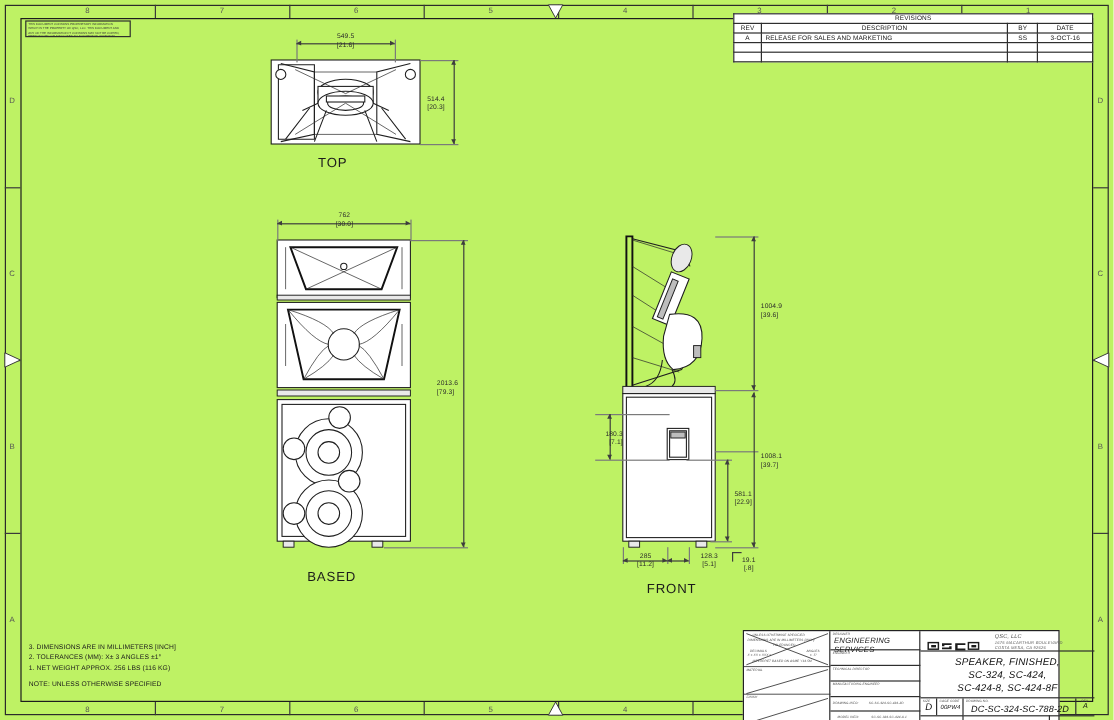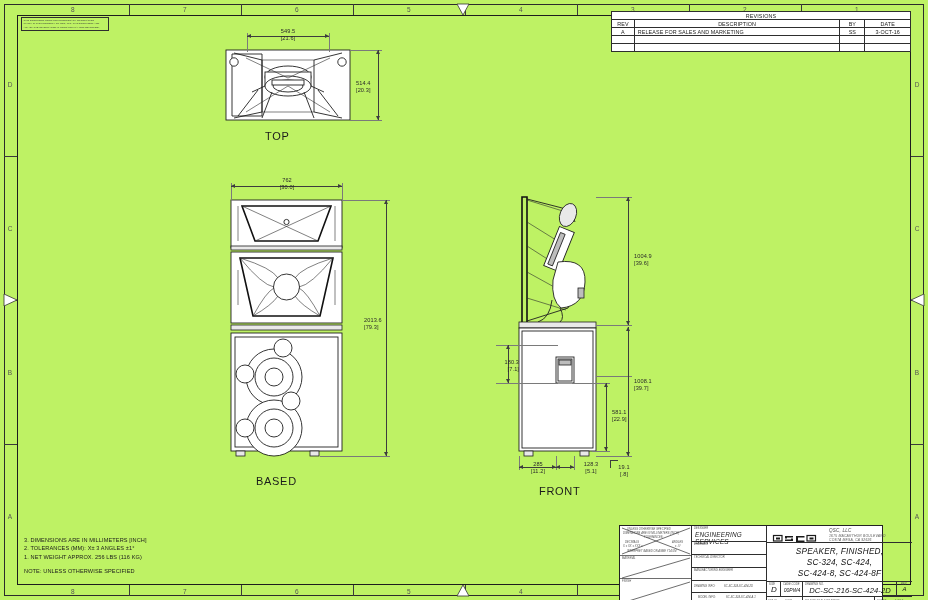--- a/index.html
+++ b/index.html
@@ -537,21 +537,21 @@
         <div class="bcell" style="left:0;width:14px;">
           <div class="tiny" style="position:absolute;left:2px;top:0.5px;">SIZE</div>
           <div style="position:absolute;left:0;top:3px;width:14px;text-align:center;font-size:8px;color:#111;">D</div>
         </div>
         <div class="bcell" style="left:14px;width:22px;">
           <div class="tiny" style="position:absolute;left:2px;top:0.5px;">CAGE CODE</div>
           <div style="position:absolute;left:0;top:4.5px;width:22px;text-align:center;font-size:5px;color:#111;">00PW4</div>
         </div>
         <div class="bcell" style="left:36px;width:94px;">
           <div class="tiny" style="position:absolute;left:2px;top:0.5px;">DRAWING NO.</div>
-          <div style="position:absolute;left:0;top:3.5px;width:94px;text-align:center;font-size:7.6px;color:#111;letter-spacing:.1px;">DC-SC-216-SC-424-2D</div>
+          <div style="position:absolute;left:0;top:3.5px;width:94px;text-align:center;font-size:7.6px;color:#111;letter-spacing:.1px;">DC-SC-324-SC-788-2D</div>
         </div>
         <div class="bcell" style="left:130px;width:15px;border-right:none;">
           <div class="tiny" style="position:absolute;left:4px;top:0.5px;">REV</div>
           <div style="position:absolute;left:0;top:4px;width:15px;text-align:center;font-size:6px;color:#111;">A</div>
         </div>
 
         <div class="bcell2" style="left:0;width:36px;">
           <div class="tiny" style="position:absolute;left:1px;top:2.5px;">SCALE</div>
           <div class="tiny" style="position:absolute;left:18px;top:2.5px;">0.030</div>
         </div>

